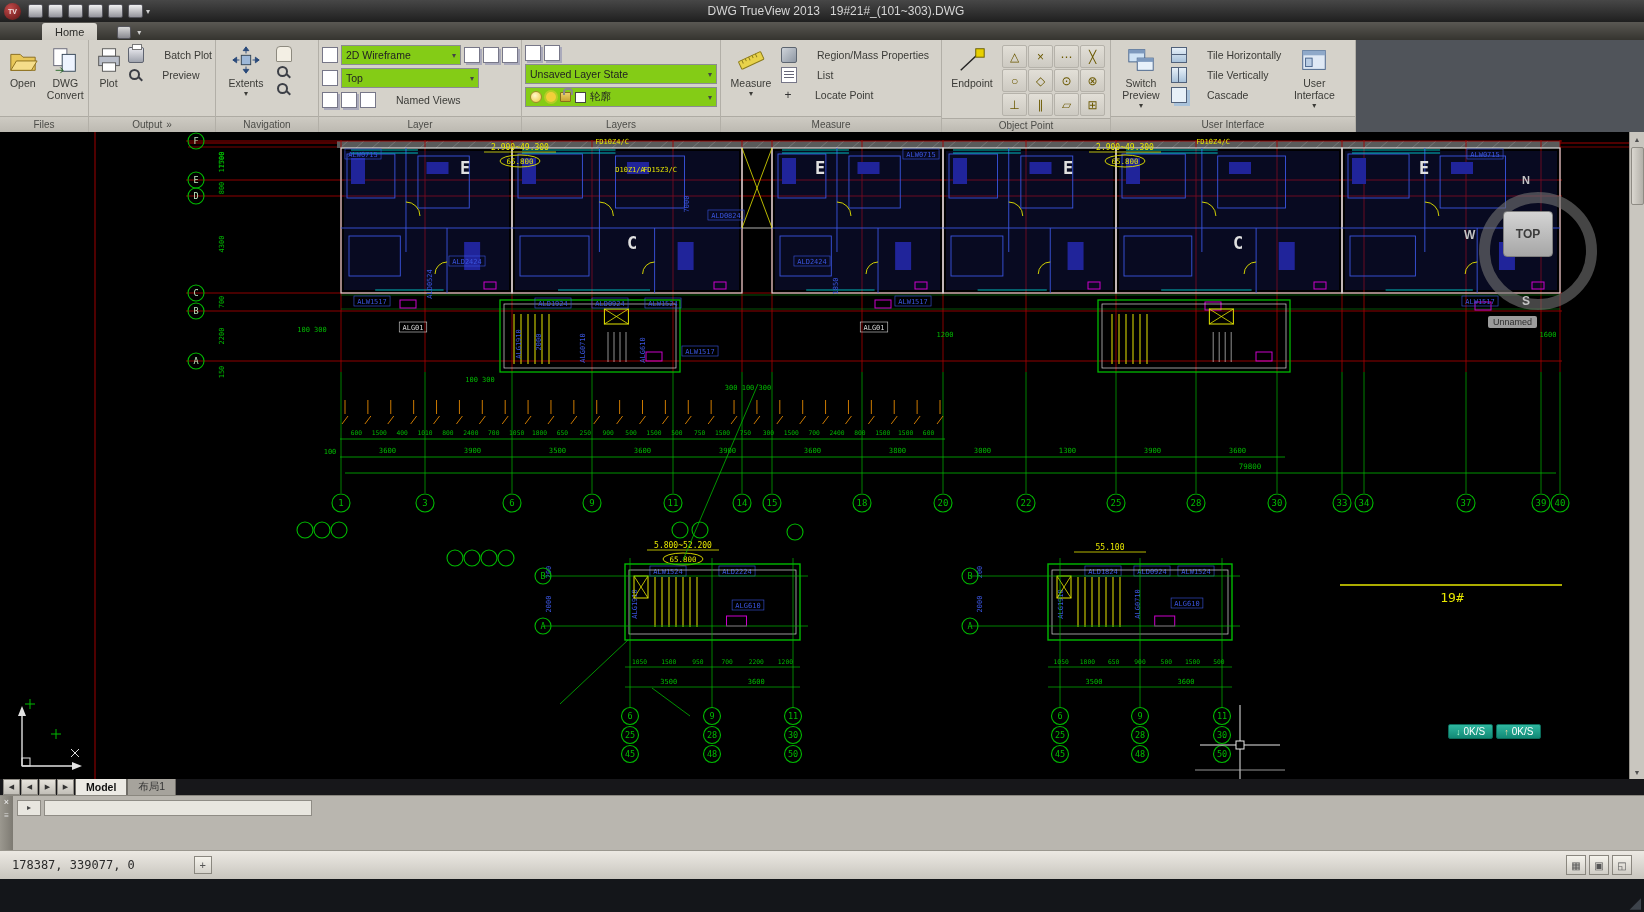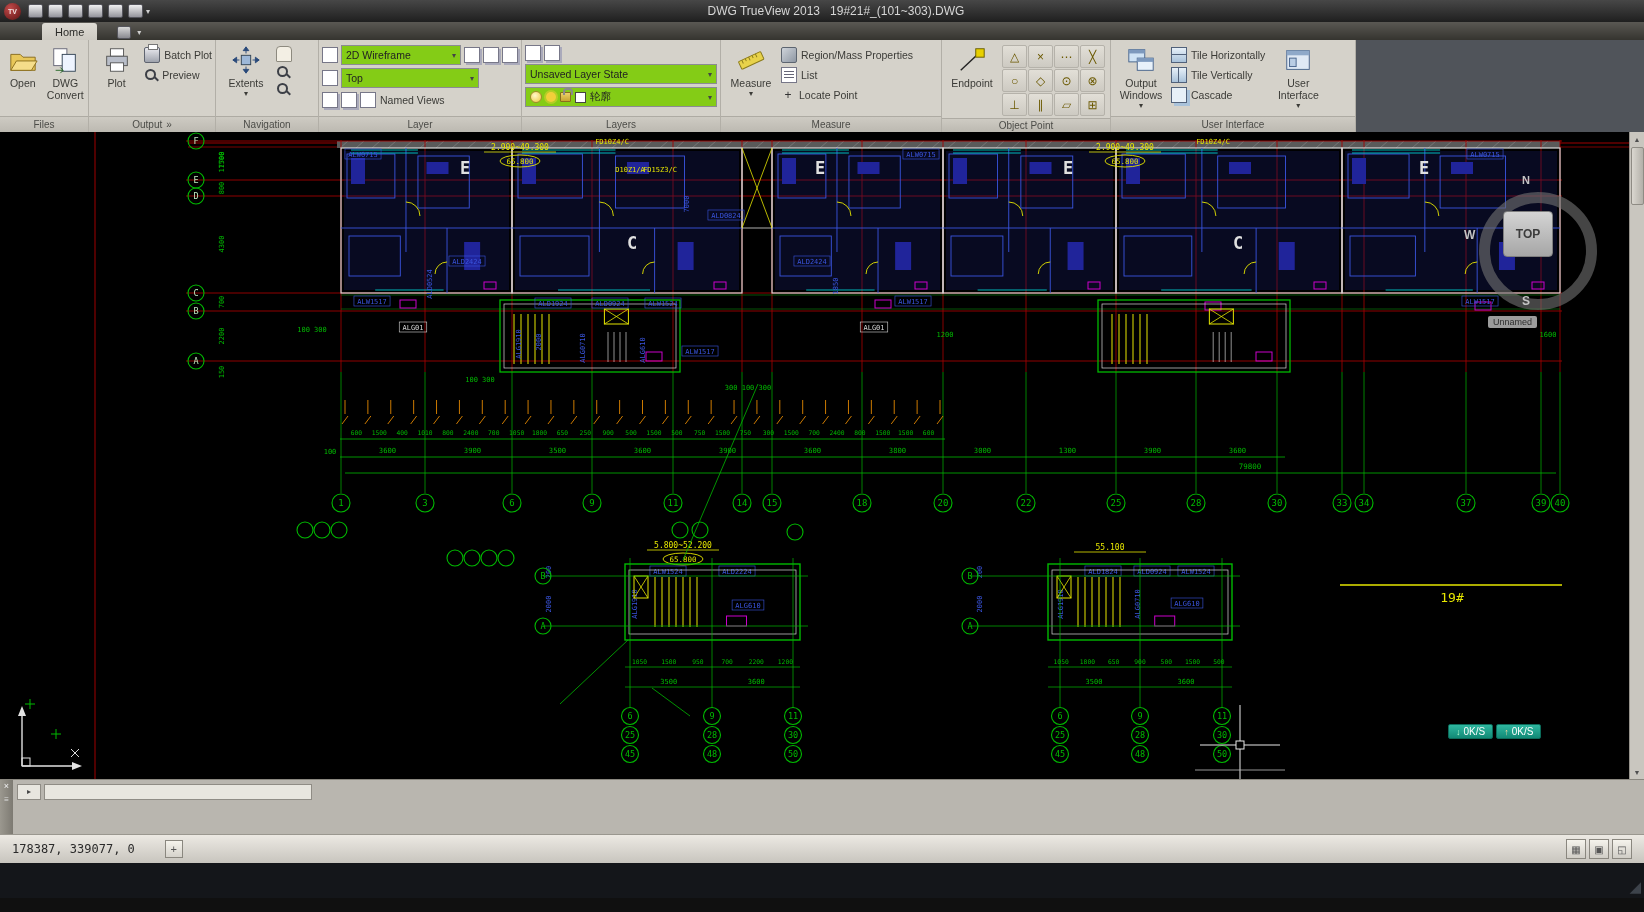--- a/index.html
+++ b/index.html
@@ -24,21 +24,21 @@
   .ribbon{height:92px;display:flex;background:#50545a;}
   .panel{display:flex;flex-direction:column;background:#d5d2ca;border-right:1px solid #b2afa7;flex:none;}
   .pbody{height:76px;display:flex;padding:2px 3px;gap:3px;align-items:flex-start;}
   .plabel{height:16px;background:linear-gradient(#cecbc3,#bcb9b1);font-size:10px;color:#4c4c48;display:flex;align-items:center;justify-content:center;gap:4px;border-top:1px solid #aeaba3;}
   .rib-filler{flex:1;background:#50545a;}
   .bigbtn{width:54px;display:flex;flex-direction:column;align-items:center;font-size:10.5px;color:#3b3b37;text-align:center;padding-top:3px;line-height:1.15;}
   .bicon{width:30px;height:30px;display:block;margin-bottom:2px;flex:none;}
   .vcol{display:flex;flex-direction:column;gap:3px;padding-top:4px;}
   .pcol{display:flex;flex-direction:column;gap:3px;padding-top:3px;}
   .hrow{display:flex;align-items:center;gap:3px;}
-  .smallbtn{display:flex;align-items:center;gap:4px;height:17px;font-size:10.5px;color:#3b3b37;white-space:nowrap;}
+  .smallbtn{display:flex;align-items:center;gap:20px;height:17px;font-size:10.5px;color:#3b3b37;white-space:nowrap;}
   .sicon{width:14px;height:14px;flex:none;display:inline-block;}
   .combo{height:18px;background:#84cc16;border:1px solid #8b8b93;display:flex;align-items:center;font-size:10.5px;color:#222;padding:0 4px;gap:4px;}
   .cbx-caret{margin-left:auto;font-size:8px;color:#444;}
   .caret{font-size:8px;color:#3b3b37;}
   .launcher{font-size:10px;color:#4c4c48;}
   .snapgrid{display:grid;grid-template-columns:repeat(4,25px);grid-auto-rows:23px;gap:1px;padding-top:3px;}
   .snapbtn{display:flex;align-items:center;justify-content:center;font-size:12px;color:#6b5900;background:linear-gradient(#e2dfd7,#cdcac2);border:1px solid #b5b2aa;border-radius:2px;}
   .ic-sheets{background:#fff;border:1px solid #778;box-shadow:2px 2px 0 #aab;}
   .ic-printer{background:linear-gradient(#e9e9ee,#9fa3ad);border:1px solid #5f6470;border-radius:2px;position:relative;}
   .ic-printer::before{content:"";position:absolute;left:20%;top:-4px;width:55%;height:4px;background:#fff;border:1px solid #777;}
@@ -97,21 +97,21 @@
   .cmd-grip{width:13px;background:linear-gradient(90deg,#9b988f,#7d7a72);display:flex;flex-direction:column;align-items:center;padding-top:2px;gap:5px;flex:none;}
   .cmd-close{color:#f2f2f2;font-size:9px;line-height:9px;}
   .cmd-dots{color:#dedede;font-size:8px;line-height:8px;}
   .cmd-main{flex:1;display:flex;flex-direction:column;padding:3px 4px 3px 4px;gap:3px;}
   .cmd-history{flex:1;background:#d9d7d0;border:1px solid #8f8c85;border-right-color:#f4f2eb;border-bottom-color:#f4f2eb;display:flex;align-items:center;padding:0 6px;font-family:"DejaVu Sans Mono",monospace;font-size:12px;color:#101010;white-space:pre;overflow:hidden;}
   .cmd-inputrow{height:17px;display:flex;align-items:center;gap:3px;}
   .cmd-chip{width:22px;height:14px;background:#e8e6df;border:1px solid #8f8c85;font-size:8px;color:#444;display:flex;align-items:center;justify-content:center;}
   .cmd-input{width:260px;height:14px;background:#e8e6df;border:1px solid #8f8c85;font-family:"DejaVu Sans Mono",monospace;font-size:11px;padding:0 3px;}
 
   
-  .statusbar{height:28px;background:linear-gradient(#ece9e3,#c8c5be);display:flex;align-items:center;padding:0 12px;border-top:1px solid #9a978f;font-size:12px;color:#333;}
+  .statusbar{height:28px;background:linear-gradient(#ece9e3,#c8c5be);display:flex;align-items:center;padding:0 12px;border-top:1px solid #9a978f;font-size:12px;color:#333;gap:29px;}
   .coords{font-family:"DejaVu Sans Mono",monospace;font-size:12px;color:#2a2a2a;}
   .coord-icon{margin-left:30px;width:16px;height:16px;border:1px solid #8a877f;background:linear-gradient(#f5f3ec,#d5d2cb);display:flex;align-items:center;justify-content:center;font-size:11px;color:#555;}
   .status-right{margin-left:auto;display:flex;gap:3px;}
   .st-btn{width:18px;height:18px;border:1px solid #8a877f;background:linear-gradient(#f5f3ec,#d0cdc6);display:flex;align-items:center;justify-content:center;font-size:10px;color:#555;}
 
   .bottomstrip{height:35px;background:#14161a;position:relative;}
   .grip{position:absolute;right:3px;bottom:2px;color:#3d434b;font-size:15px;}
 </style>
 </head>
 <body>
@@ -337,21 +337,21 @@
 
     <div class="panel" style="width:244px">
       <div class="pbody">
         <div class="bigbtn">
           <svg class="bicon" viewBox="0 0 32 32">
               <rect x="3" y="5" width="17" height="13" fill="#cfe3f5" stroke="#46628a"></rect>
               <rect x="3" y="5" width="17" height="4" fill="#7d99bd"></rect>
               <rect x="12" y="14" width="17" height="13" fill="#e8f1fa" stroke="#46628a"></rect>
               <rect x="12" y="14" width="17" height="4" fill="#7d99bd"></rect>
             </svg>
-          <span>Output Windows</span>
+          <span>Switch Preview</span>
           <span class="caret">▾</span>
         </div>
         <div class="vcol">
           <div class="smallbtn">
             <span class="sicon ic-tile ic-tileh"></span>
             <span>Tile Horizontally</span>
           </div>
           <div class="smallbtn">
             <span class="sicon ic-tile ic-tilev"></span>
             <span>Tile Vertically</span>
@@ -1039,20 +1039,28 @@
       </span>
     </div>
 
     <div class="vscroll">
       <div class="vs-arrow">▲</div>
       <div class="vs-thumb"></div>
       <div class="vs-arrow vs-bottom">▼</div>
     </div>
   </div>
 
+  <div class="ltabs">
+    <div class="lt-nav">◀</div>
+    <div class="lt-nav">◀</div>
+    <div class="lt-nav">▶</div>
+    <div class="lt-nav">▶</div>
+    <div class="ltab active">Model</div>
+    <div class="ltab inactive">布局1</div>
+  </div>
 
   <div class="cmddock">
     <div class="cmd-grip">
       <span class="cmd-close">×</span>
       <span class="cmd-dots">≡</span>
     </div>
     <div class="cmd-main">
       <div class="cmd-inputrow">
         <span class="cmd-chip">▸</span>
         <input class="cmd-input" style="">

